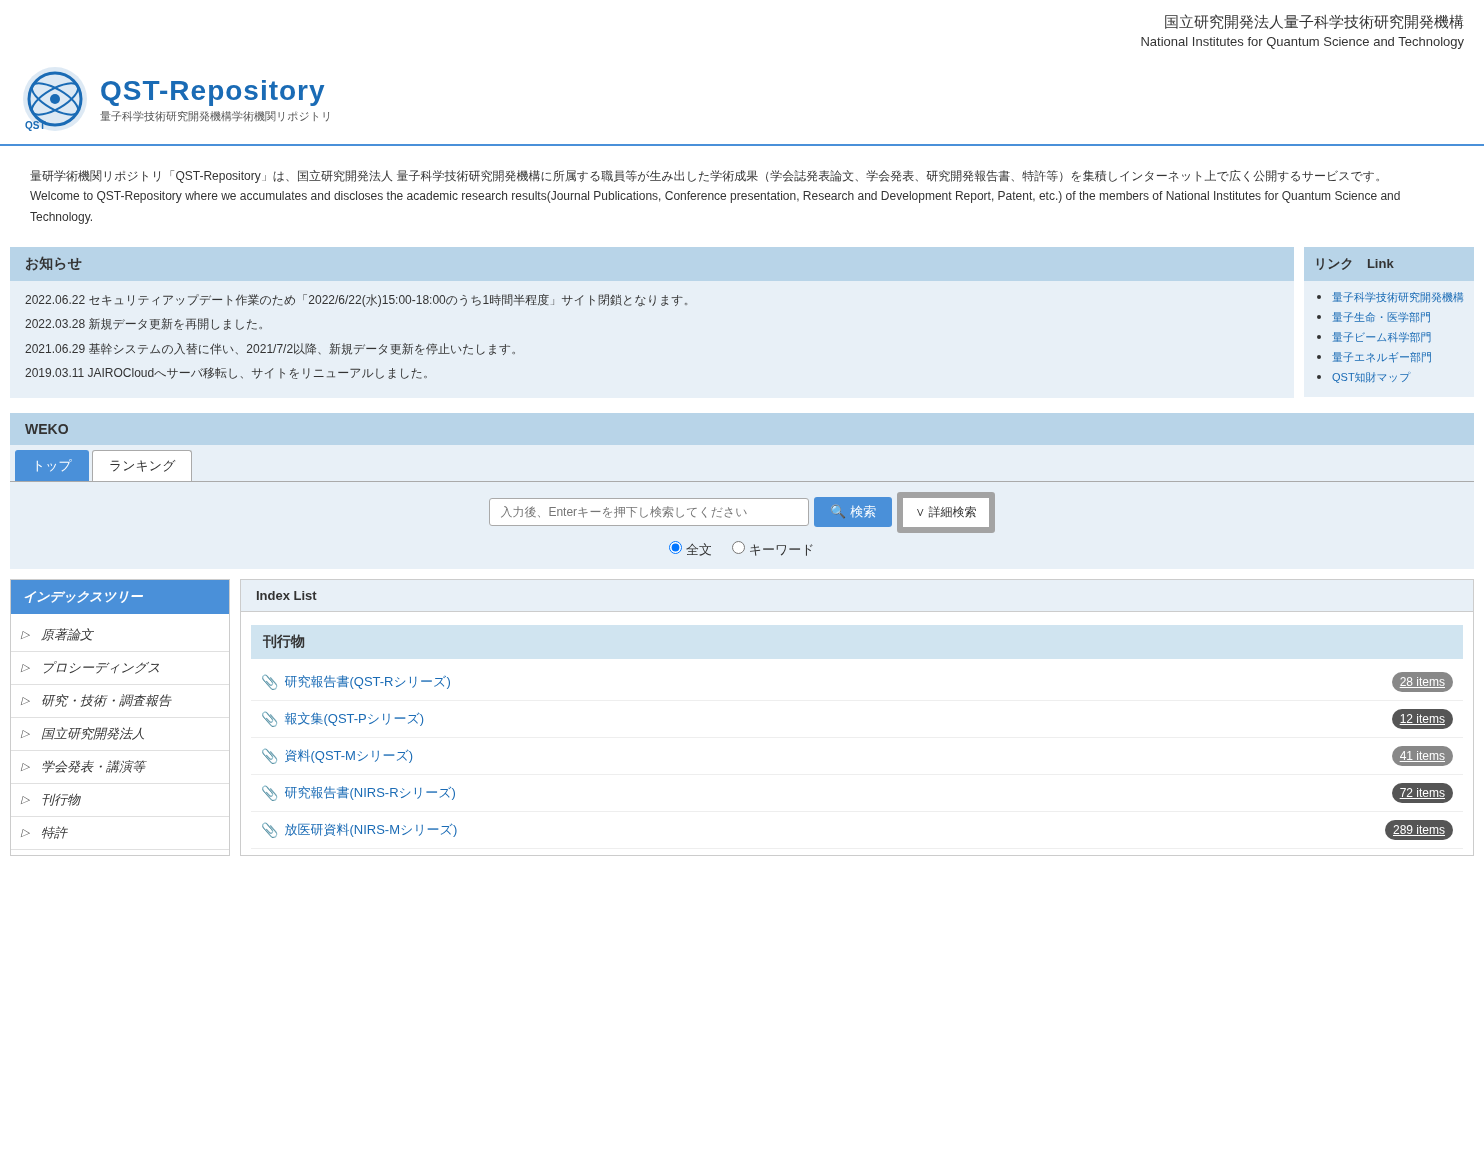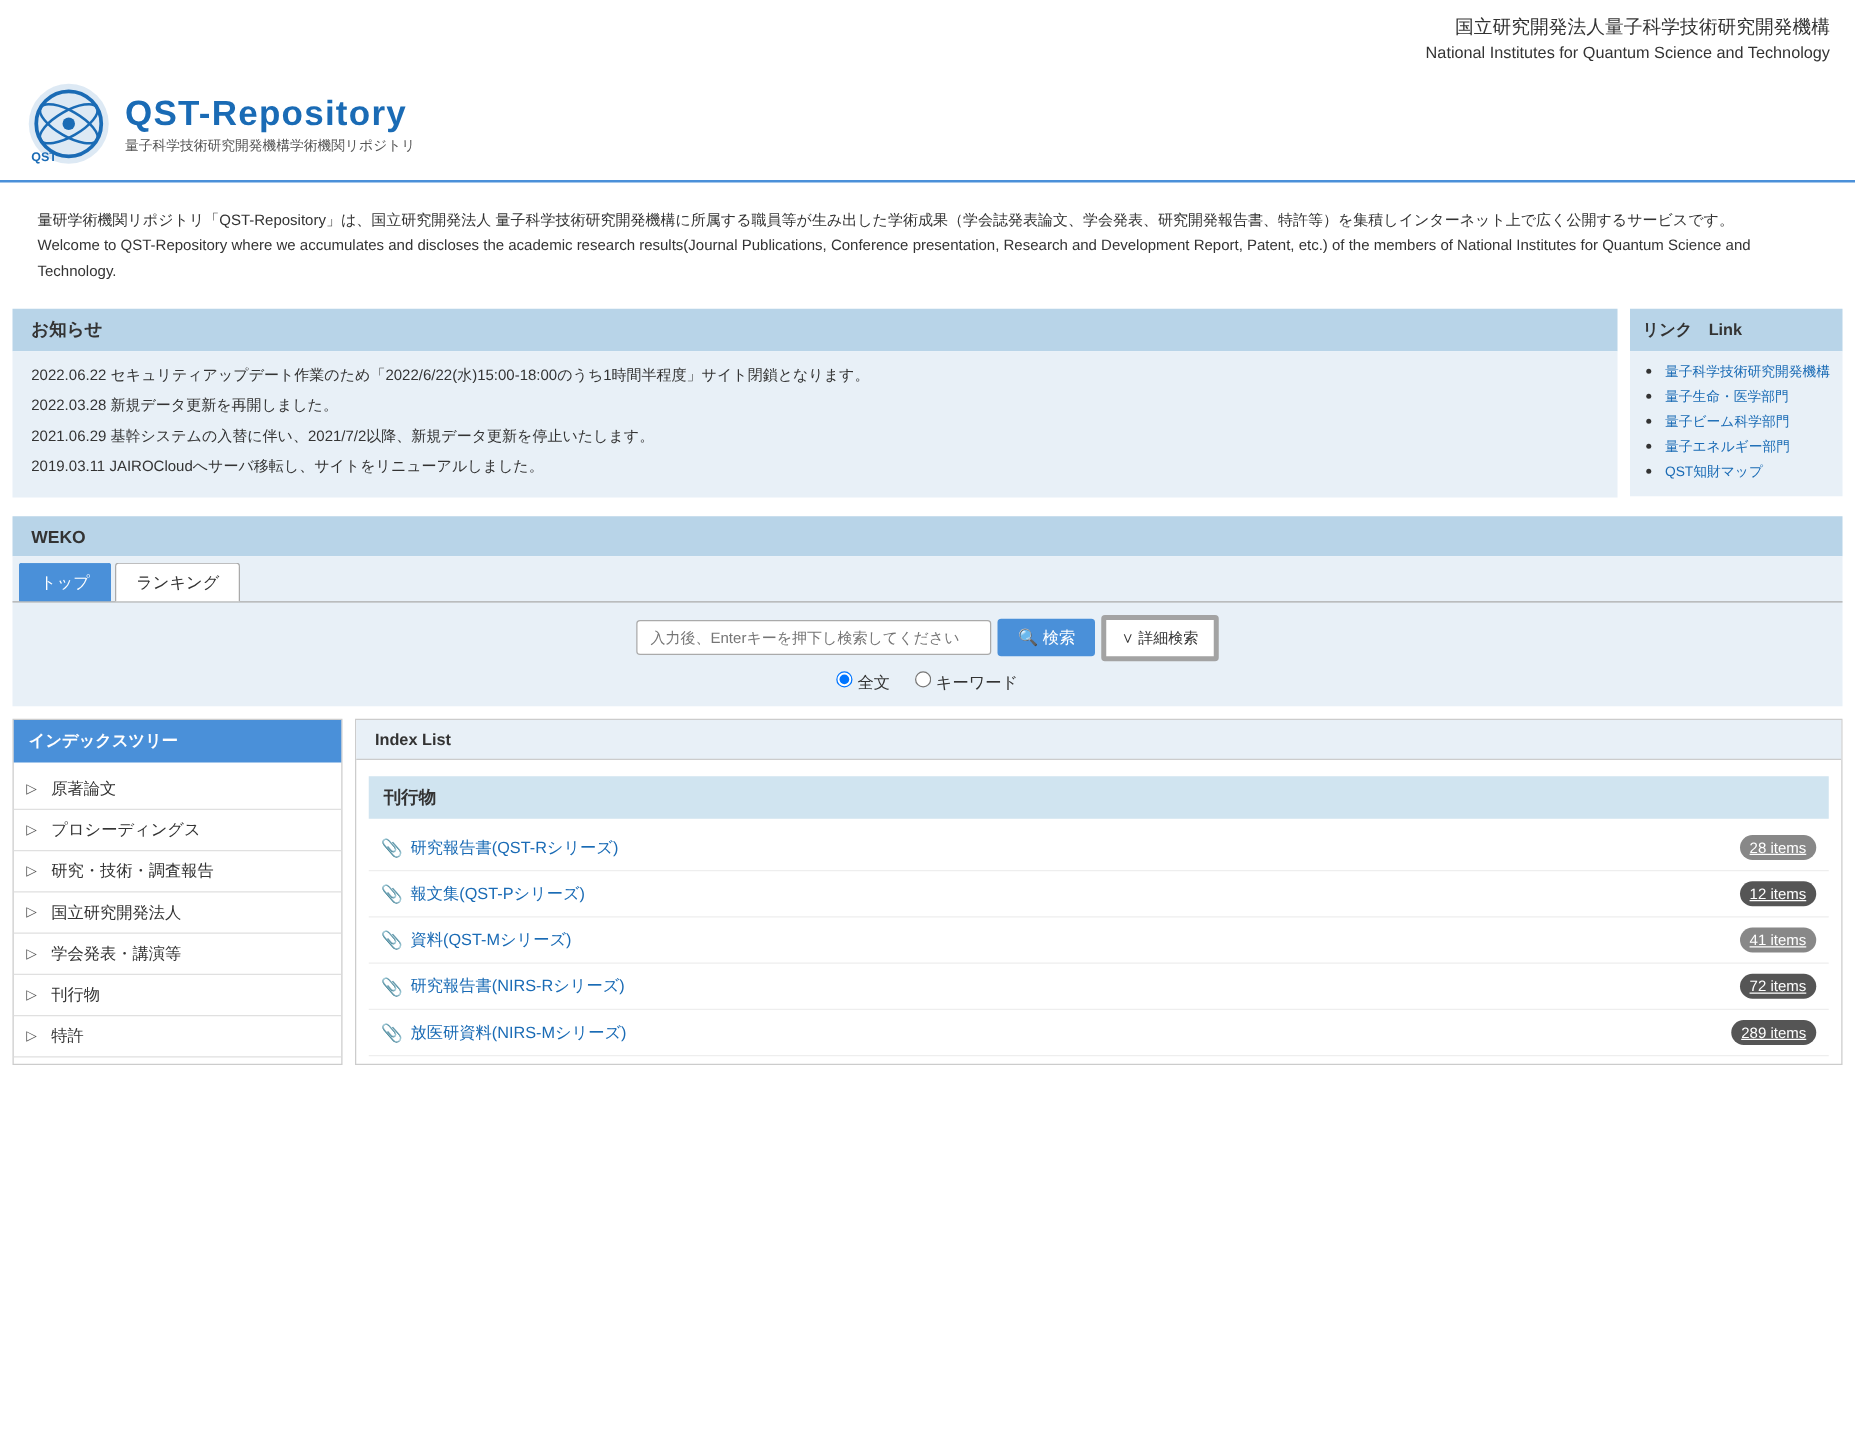--- a/index.html
+++ b/index.html
@@ -191,40 +191,40 @@
       text-align: center;
     }
     .search-row {
       display: flex;
       justify-content: center;
       align-items: center;
       gap: 5px;
       margin-bottom: 8px;
     }
     .search-input {
-      width: 284px;
+      width: 320px;
       padding: 6px 10px;
       border: 1px solid #aaa;
       border-radius: 3px;
       font-size: 12px;
       color: #aaa;
     }
     .search-btn {
       background: #4a90d9;
       color: #fff;
       border: none;
       padding: 6px 16px;
       border-radius: 3px;
       cursor: pointer;
       font-size: 13px;
     }
     .advanced-btn {
       background: #fff;
       color: #333;
-      border: 4px solid #a3a3a3;
+      border: 6px solid #a3a3a3;
       padding: 6px 12px;
       border-radius: 3px;
       cursor: pointer;
       font-size: 12px;
     }
     .radio-row {
       display: flex;
       justify-content: center;
       gap: 20px;
       font-size: 13px;
@@ -235,23 +235,24 @@
 
     
     .bottom-area {
       display: flex;
       gap: 10px;
       padding: 0 10px 20px;
     }
 
     
     .index-tree {
-      width: 264px;
+      width: 220px;
       flex-shrink: 0;
       border: 1px solid #ccc;
+      font-style: italic;
     }
     .index-tree-header {
       background: #4a90d9;
       color: #fff;
       padding: 8px 12px;
       font-size: 13px;
       font-weight: bold;
     }
     .index-tree-body {
       padding: 5px 0;

